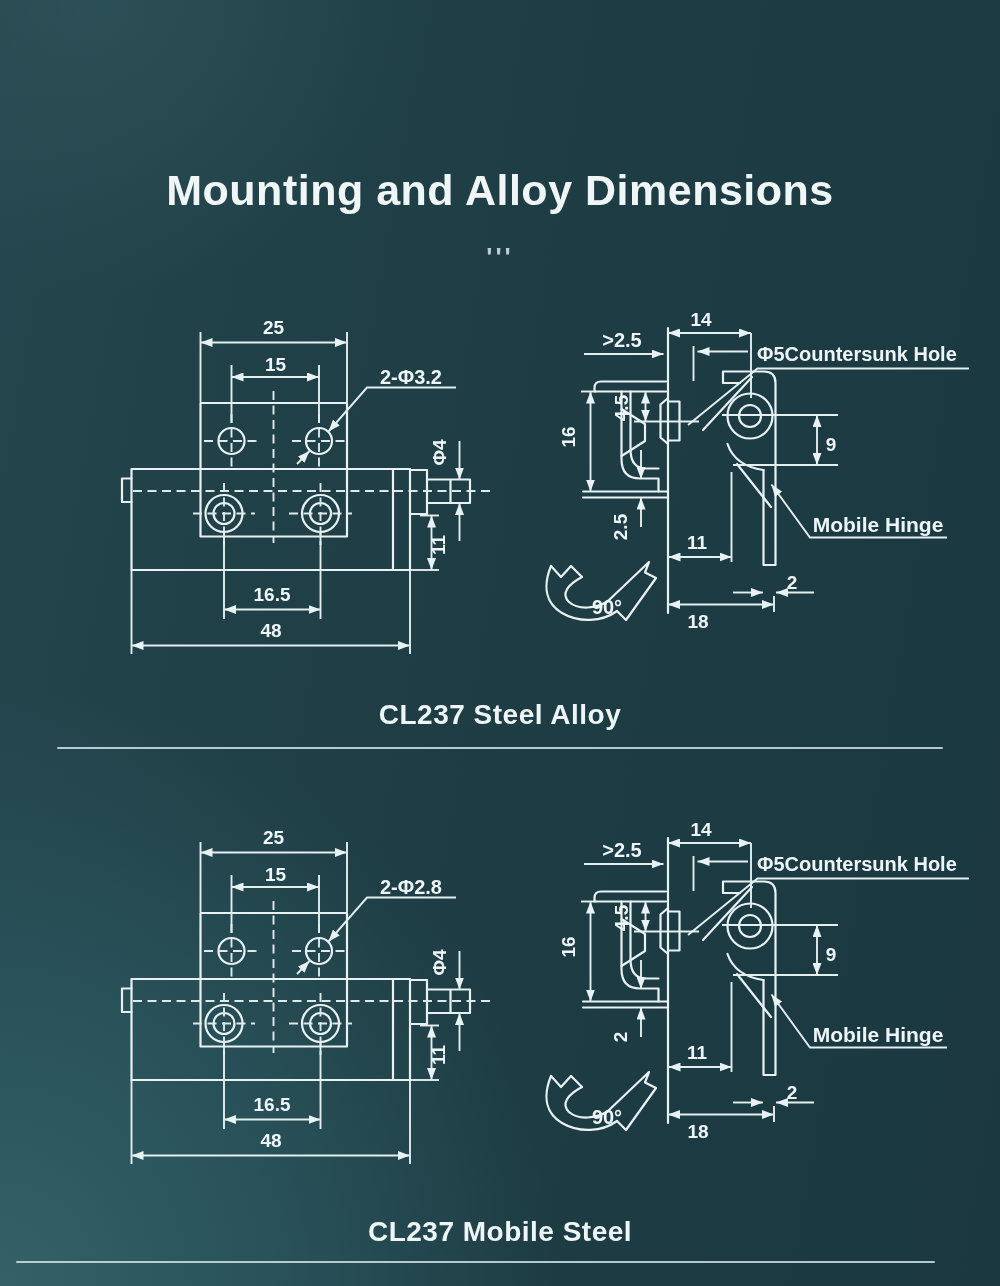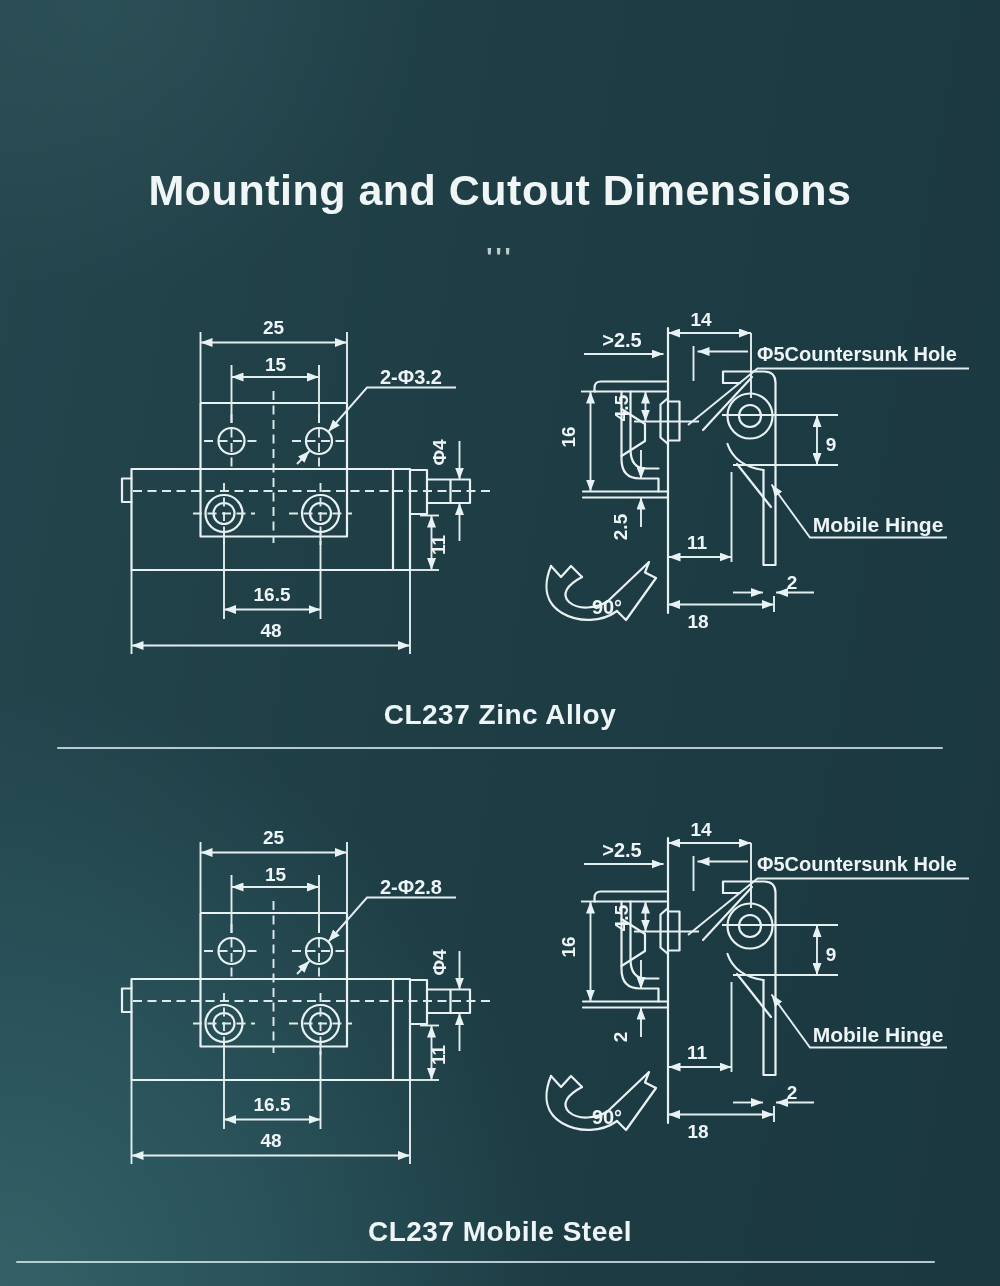--- a/index.html
+++ b/index.html
@@ -45,21 +45,21 @@
 <div id="canvas">
 
   <svg width="0" height="0" class="abs" aria-hidden="true">
     <defs>
       <marker id="ar" markerUnits="userSpaceOnUse" markerWidth="13" markerHeight="9" refX="12" refY="4.5" orient="auto-start-reverse">
         <path d="M0,0 L12,4.5 L0,9 z" fill="#e9f2f3"></path>
       </marker>
     </defs>
   </svg>
 
-  <div id="title" class="abs">Mounting and Cutout Dimensions</div>
+  <div id="title" class="abs">Mounting and Alloy Dimensions</div>
   <div id="ticks" class="abs">'''</div>
 
   <svg class="abs" style="left:57px;top:300px" width="446" height="365" viewBox="57 300 446 365">
     <g>
       <path class="o" d="M131.5 469 H410 V570 H131.5 Z"></path>
       <path class="o" d="M131.5 478.5 H122 V502 H131.5"></path>
       <line class="o" x1="393" y1="469" x2="393" y2="570"></line>
       <path class="o" d="M200.5 403 H347 V536.5 H200.5 Z"></path>
       <path class="o" d="M410 470 H427 V514 H410"></path>
       <path class="o" d="M427 479.5 H470 M427 503 H470 M470 479.5 V503 M450.5 479.5 V503"></path>
@@ -169,21 +169,21 @@
       <text x="831" y="451">9</text>
       <text x="626.5" y="527" transform="rotate(-90 626.5 527)">2.5</text>
       <text x="697" y="549">11</text>
       <text x="878" y="532" class="big">Mobile Hinge</text>
       <text x="792" y="589">2</text>
       <text x="698" y="628">18</text>
       <text x="607" y="614" class="lbl">90°</text>
     </g>
   </svg>
 
-  <div id="caption-1" class="caption abs">CL237 Zinc Alloy</div>
+  <div id="caption-1" class="caption abs">CL237 Steel Alloy</div>
   <div id="divider-1" class="divider abs"></div>
 
   <svg class="abs" style="left:57px;top:810px" width="446" height="365" viewBox="57 300 446 365">
     <g>
       <path class="o" d="M131.5 469 H410 V570 H131.5 Z"></path>
       <path class="o" d="M131.5 478.5 H122 V502 H131.5"></path>
       <line class="o" x1="393" y1="469" x2="393" y2="570"></line>
       <path class="o" d="M200.5 403 H347 V536.5 H200.5 Z"></path>
       <path class="o" d="M410 470 H427 V514 H410"></path>
       <path class="o" d="M427 479.5 H470 M427 503 H470 M470 479.5 V503 M450.5 479.5 V503"></path>

